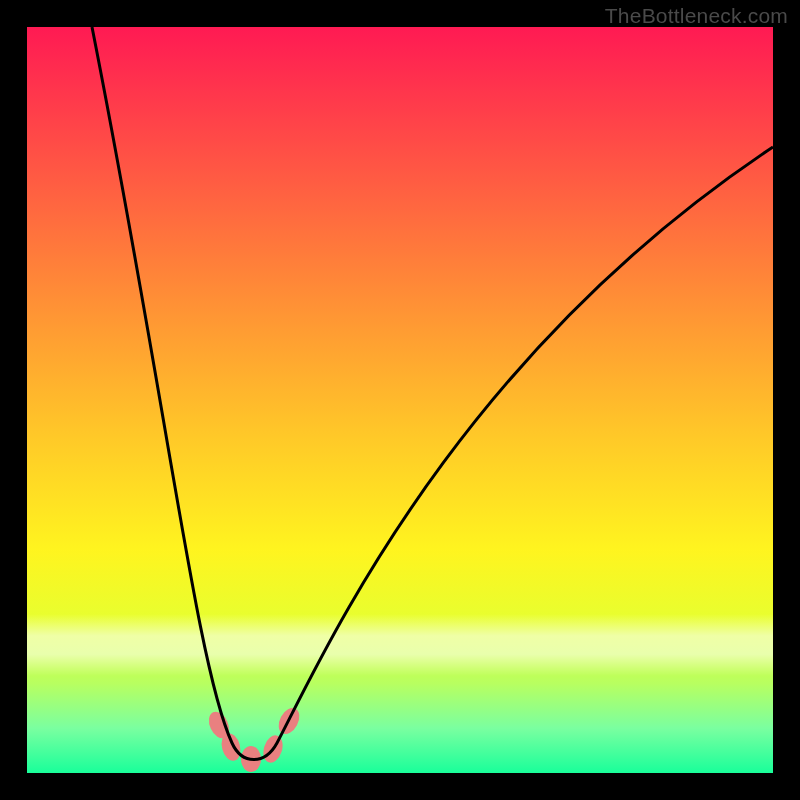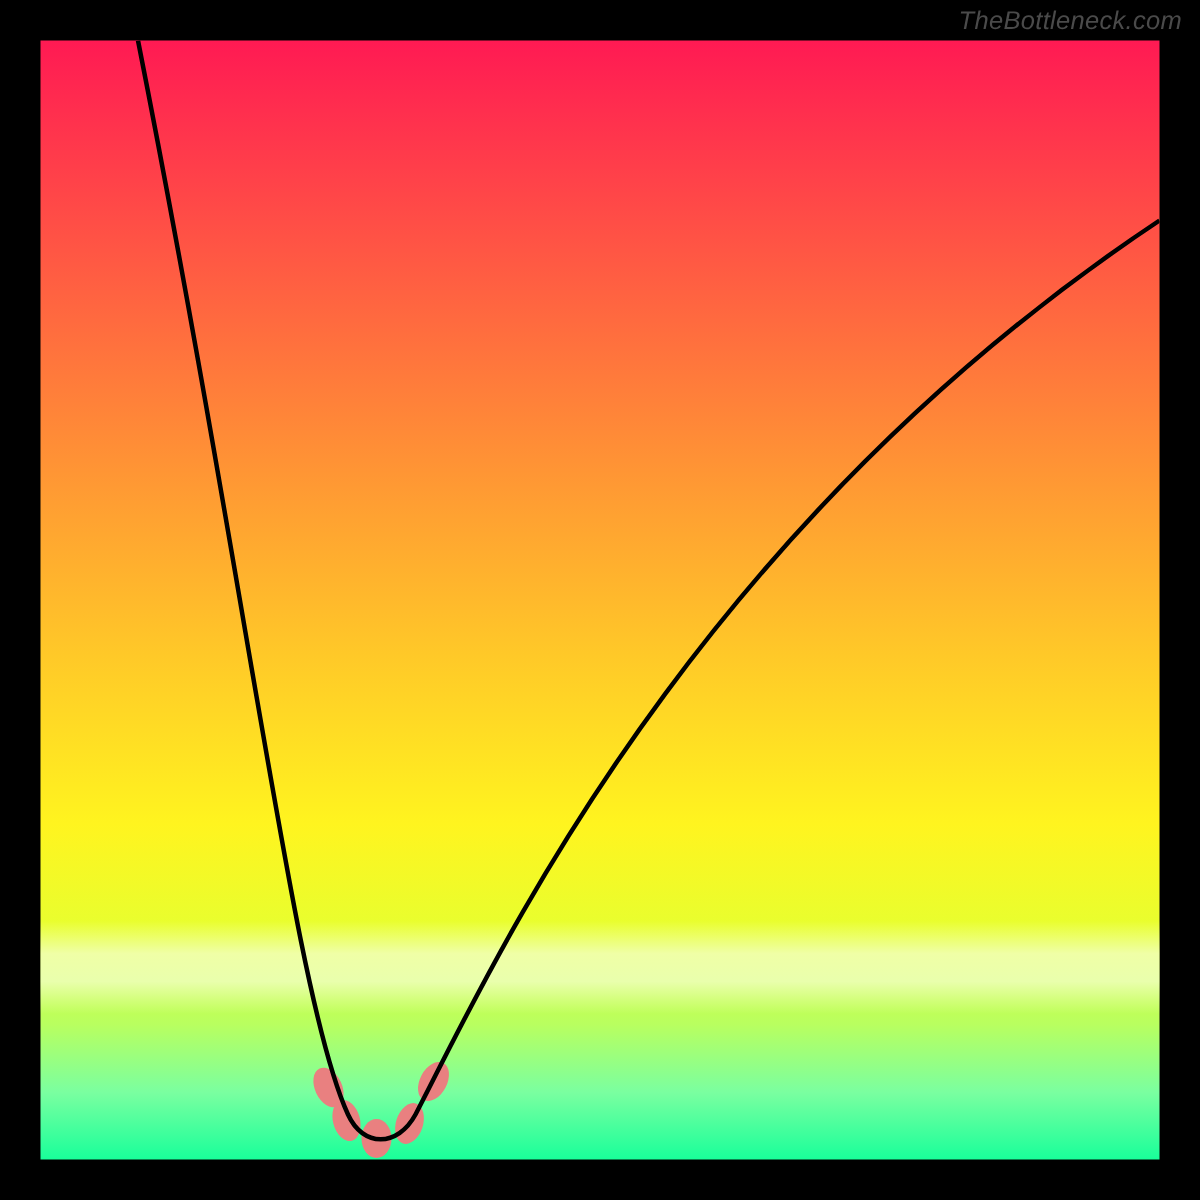--- a/index.html
+++ b/index.html
@@ -42,23 +42,22 @@
       rgba(255,255,255,0.55) 65%,
       rgba(255,255,255,0) 100%
     );
     pointer-events: none;
   }
   .watermark {
     position: absolute;
     top: 4px;
     right: 12px;
     color: #4a4a4a;
-    font-size: 17px;
+    font-size: 21px;
     letter-spacing: 0.2px;
-    font-style: italic;
   }
   svg.curve {
     position: absolute;
     left: 27px;
     top: 27px;
     width: 746px;
     height: 746px;
     pointer-events: none;
   }
 </style>

